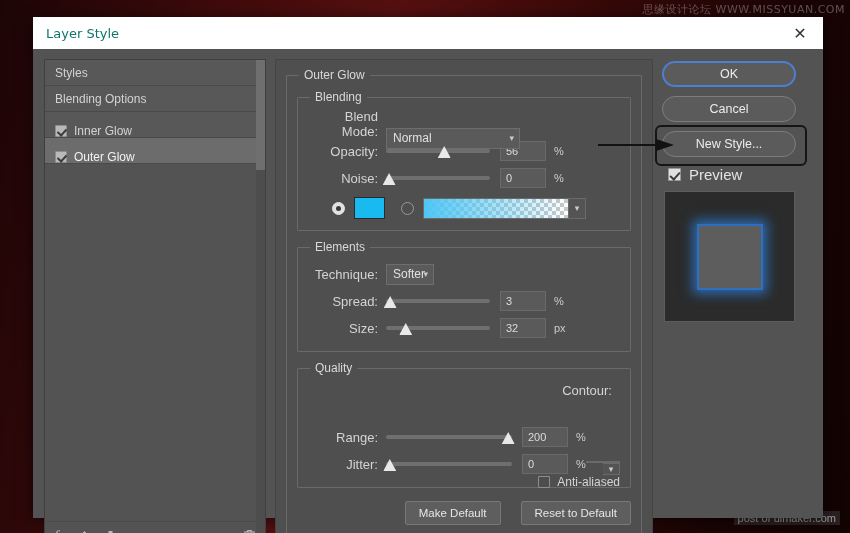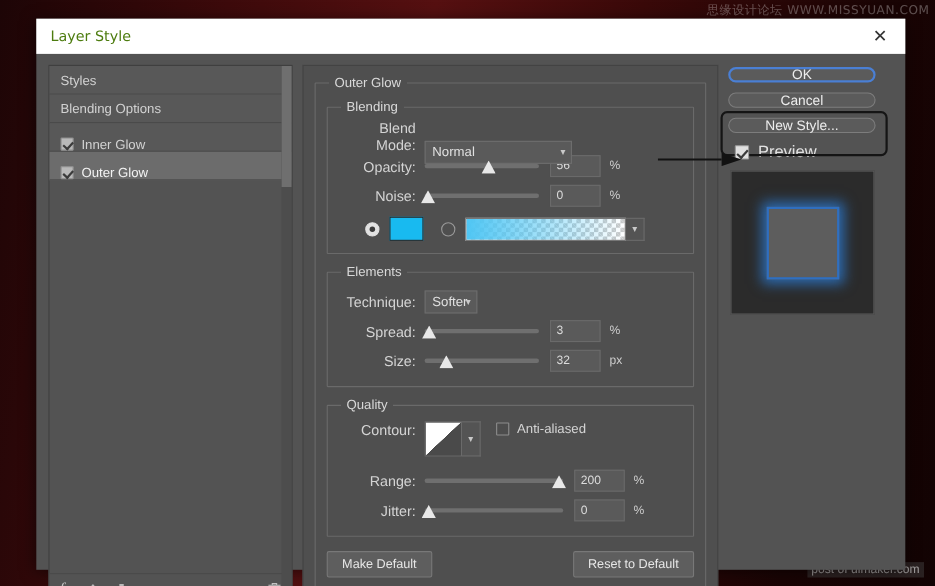--- a/index.html
+++ b/index.html
@@ -33,21 +33,21 @@
     width: 790px; height: 501px;
     background: #535353;
     box-shadow: 0 2px 14px rgba(0,0,0,.6);
     display: flex; flex-direction: column;
   }
   .titlebar {
     height: 32px; background: #ffffff; flex: 0 0 32px;
     display: flex; align-items: center; position: relative;
   }
   .titlebar .title {
-    font-size: 13px; color: #4d7c0f; margin-left: 13px;
+    font-size: 13px; color: #0f766e; margin-left: 13px;
     font-family: "DejaVu Sans", sans-serif;
   }
   .close-btn {
     position: absolute; right: 0; top: 0; width: 46px; height: 32px;
     display: flex; align-items: center; justify-content: center;
     font-size: 16px; color: #333; cursor: default;
   }
 
   .body-area { flex: 1; display: flex; padding: 10px 11px 11px 11px; gap: 9px; }
 
@@ -180,21 +180,21 @@
   .gradbar .g {
     position: absolute; inset: 0;
   }
   .gradbtn {
     width: 17px; height: 21px; background: #545454; border: 1px solid #6a6a6a;
     border-left: none; display: flex; align-items: center; justify-content: center;
     font-size: 9px; color: #c9c9c9;
   }
 
   
-  .contour-row { display: flex; align-items: flex-start; height: 40px; margin-bottom: 2px; }
+  .contour-row { display: flex; align-items: flex-end; height: 40px; margin-bottom: 2px; flex-direction: column; }
   .contour-thumb {
     width: 34px; height: 32px; background: #4a4a4a; border: 1px solid #6a6a6a;
     position: relative; overflow: hidden;
   }
   .contour-thumb .tri {
     position: absolute; inset: 0;
     background: linear-gradient(to bottom right, #ffffff 0%, #ffffff 49.6%, #4a4a4a 50.4%, #4a4a4a 100%);
   }
   .contour-btn {
     width: 17px; height: 32px; background: #545454; border: 1px solid #6a6a6a;
@@ -202,31 +202,31 @@
     font-size: 9px; color: #c9c9c9;
   }
   .checkrow { display: flex; align-items: center; margin-left: 14px; }
   .check-empty {
     width: 12px; height: 12px; background: #4d4d4d; border: 1px solid #8d8d8d;
     border-radius: 1px; margin-right: 7px;
   }
   .checkrow span { font-size: 12px; color: #d4d4d4; }
 
   
-  .defaults { display: flex; justify-content: space-between; gap: 4px; margin-top: 13px; }
+  .defaults { display: flex; justify-content: flex-end; gap: 20px; margin-top: 13px; }
   .btn-flat {
     background: #5e5e5e; border: 1px solid #787878; color: #e6e6e6;
     font-size: 11.5px; padding: 5px 13px; border-radius: 2px;
     font-family: "Liberation Sans", sans-serif;
   }
 
   
   .right { width: 150px; flex: 0 0 150px; padding-top: 2px; }
   .pill {
-    width: 134px; height: 14px; border-radius: 14px;
+    width: 134px; height: 26px; border-radius: 14px;
     background: #5b5b5b; border: 1px solid #7d7d7d;
     color: #ececec; font-size: 12.5px; display: flex;
     align-items: center; justify-content: center; margin-bottom: 9px;
     font-family: "Liberation Sans", sans-serif;
   }
   .pill.primary { border: 2px solid #4a7fd4; }
   .pill.annot { position: relative; }
   .annot-box {
     position: absolute; left: -8px; top: -7px;
     width: 152px; height: 41px; border: 2px solid #151515; border-radius: 6px;

